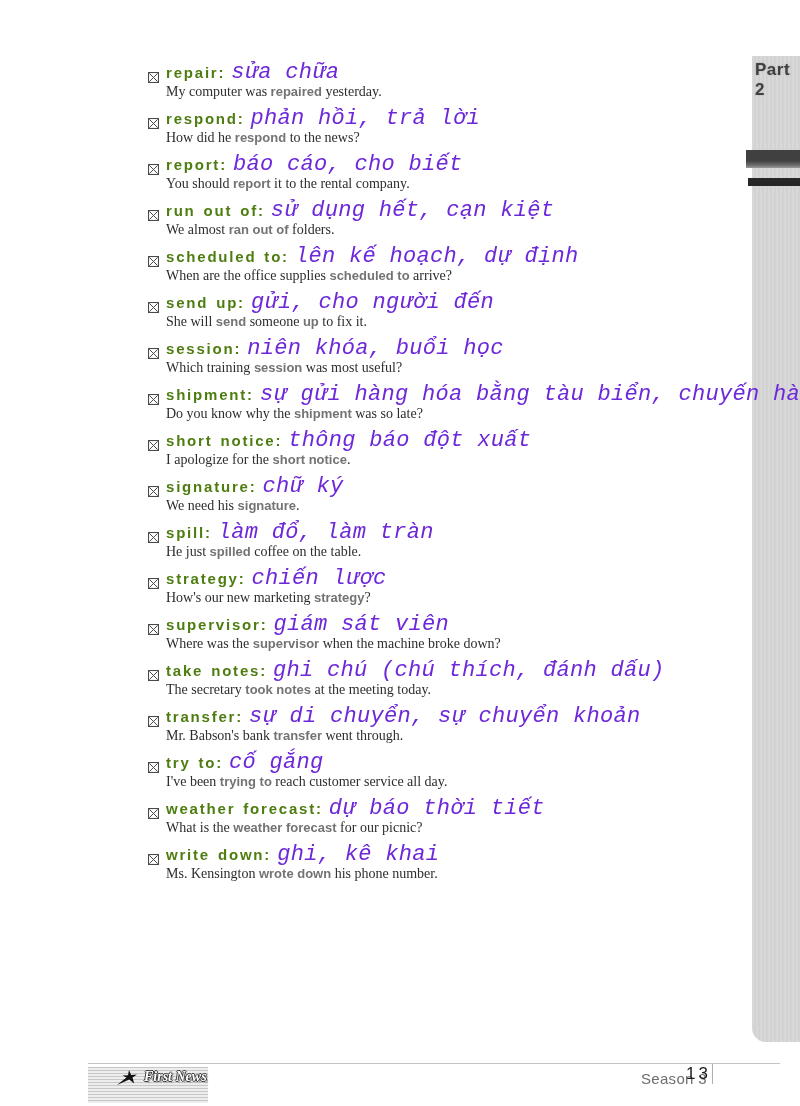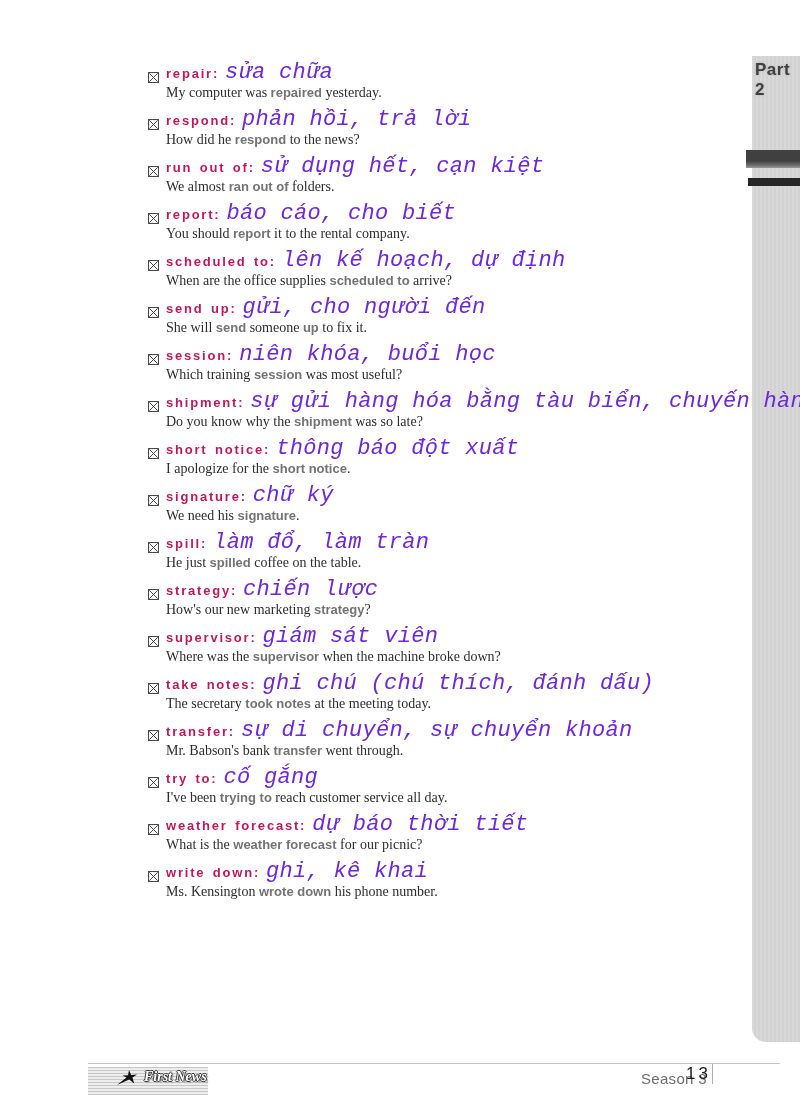--- a/index.html
+++ b/index.html
@@ -70,23 +70,23 @@
   .checkbox {
     position: absolute;
     left: 0;
     top: 5px;
     width: 11px;
     height: 11px;
     display: inline-block;
   }
   .term {
     font-family: "Liberation Sans", "DejaVu Sans", sans-serif;
-    font-size: 13px;
+    font-size: 15px;
     font-weight: bold;
-    color: #be185d;
+    color: #4d7c0f;
     letter-spacing: 1.8px;
     word-spacing: 2px;
     margin-right: 6px;
   }
   .translation {
     font-family: Liberation Mono, monospace;
     font-style: italic;
     font-size: 22px;
     color: #6d28d9;
     letter-spacing: 0.3px;
@@ -107,21 +107,21 @@
     top: 1063px;
     width: 692px;
     height: 1px;
     background: #c4c4c4;
   }
   .brand-box {
     position: absolute;
     left: 88px;
     top: 1067px;
     width: 120px;
-    height: 28px;
+    height: 36px;
     background: repeating-linear-gradient(180deg, #c7c7c7 0 1px, #ededed 1px 3px);
   }
   .brand-star {
     position: absolute;
     left: 28px;
     top: 2px;
   }
   .brand-text {
     position: absolute;
     left: 56px;
@@ -199,36 +199,36 @@
     </div>
 
     <div class="entry">
       <div class="head-line">
         <span class="checkbox">
           <svg width="11" height="11" viewBox="0 0 11 11">
             <rect x="0.5" y="0.5" width="10" height="10" fill="none" stroke="#4a4a4a" stroke-width="1.1"></rect>
             <path d="M1.3 1.3 L9.7 9.7 M9.7 1.3 L1.3 9.7" stroke="#4a4a4a" stroke-width="1"></path>
           </svg>
         </span>
+        <span class="term">report:</span><span class="translation">báo cáo, cho biết</span>
+      </div>
+      <div class="example">You should <b>report</b> it to the rental company.</div>
+    </div>
+
+    <div class="entry">
+      <div class="head-line">
+        <span class="checkbox">
+          <svg width="11" height="11" viewBox="0 0 11 11">
+            <rect x="0.5" y="0.5" width="10" height="10" fill="none" stroke="#4a4a4a" stroke-width="1.1"></rect>
+            <path d="M1.3 1.3 L9.7 9.7 M9.7 1.3 L1.3 9.7" stroke="#4a4a4a" stroke-width="1"></path>
+          </svg>
+        </span>
         <span class="term">run out of:</span><span class="translation">sử dụng hết, cạn kiệt</span>
       </div>
       <div class="example">We almost <b>ran out of</b> folders.</div>
-    </div>
-
-    <div class="entry">
-      <div class="head-line">
-        <span class="checkbox">
-          <svg width="11" height="11" viewBox="0 0 11 11">
-            <rect x="0.5" y="0.5" width="10" height="10" fill="none" stroke="#4a4a4a" stroke-width="1.1"></rect>
-            <path d="M1.3 1.3 L9.7 9.7 M9.7 1.3 L1.3 9.7" stroke="#4a4a4a" stroke-width="1"></path>
-          </svg>
-        </span>
-        <span class="term">report:</span><span class="translation">báo cáo, cho biết</span>
-      </div>
-      <div class="example">You should <b>report</b> it to the rental company.</div>
     </div>
 
     <div class="entry">
       <div class="head-line">
         <span class="checkbox">
           <svg width="11" height="11" viewBox="0 0 11 11">
             <rect x="0.5" y="0.5" width="10" height="10" fill="none" stroke="#4a4a4a" stroke-width="1.1"></rect>
             <path d="M1.3 1.3 L9.7 9.7 M9.7 1.3 L1.3 9.7" stroke="#4a4a4a" stroke-width="1"></path>
           </svg>
         </span>

